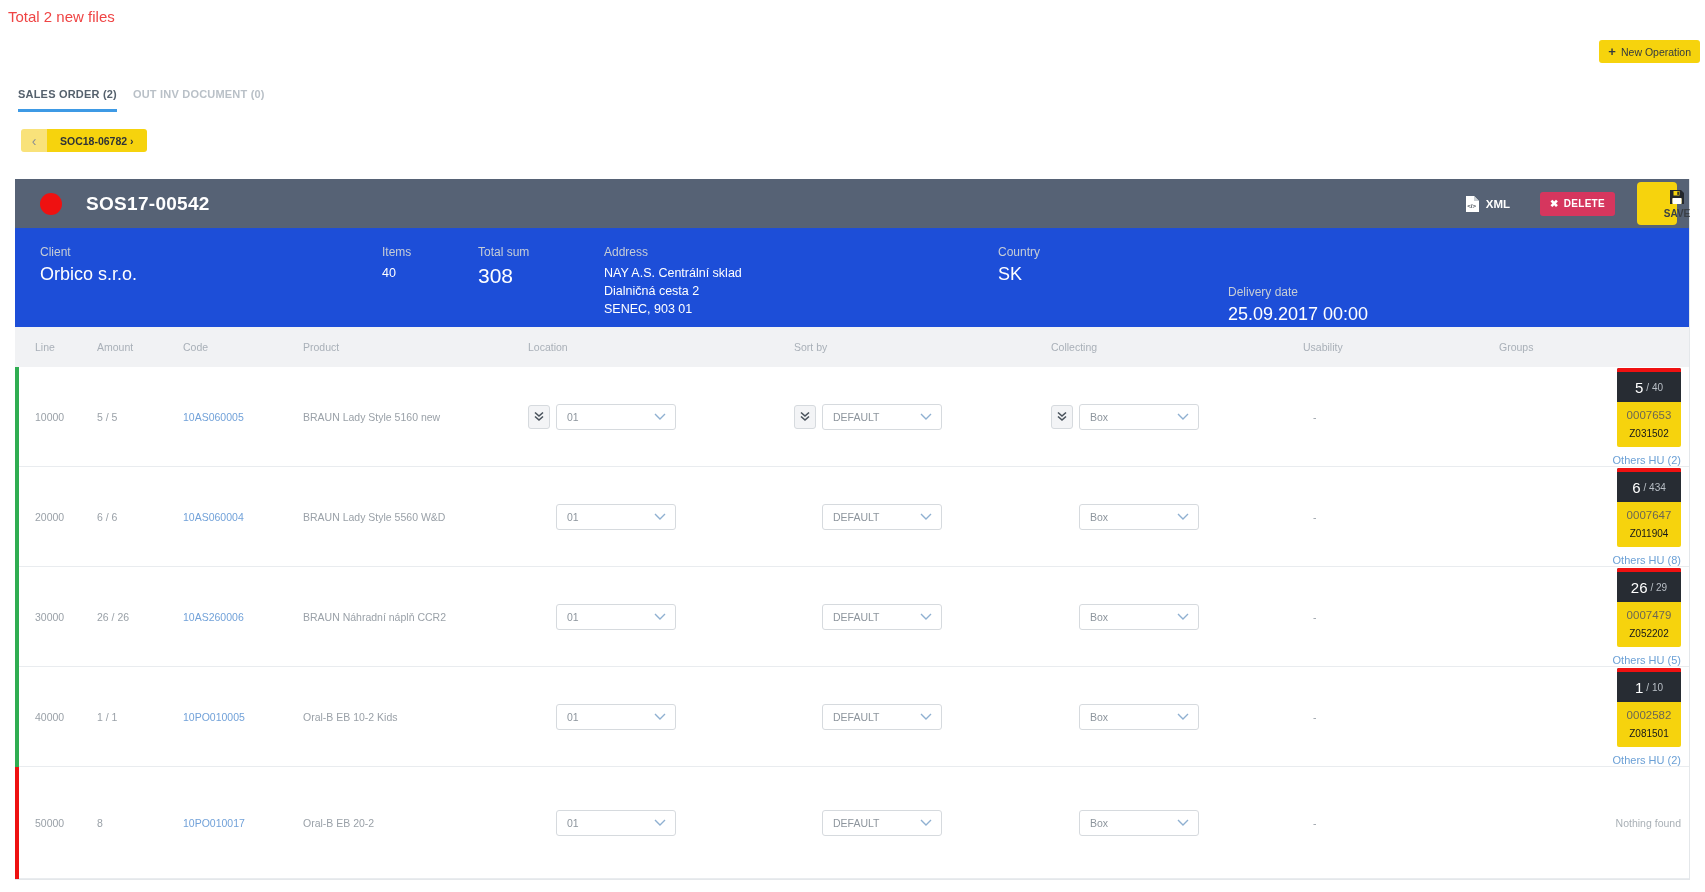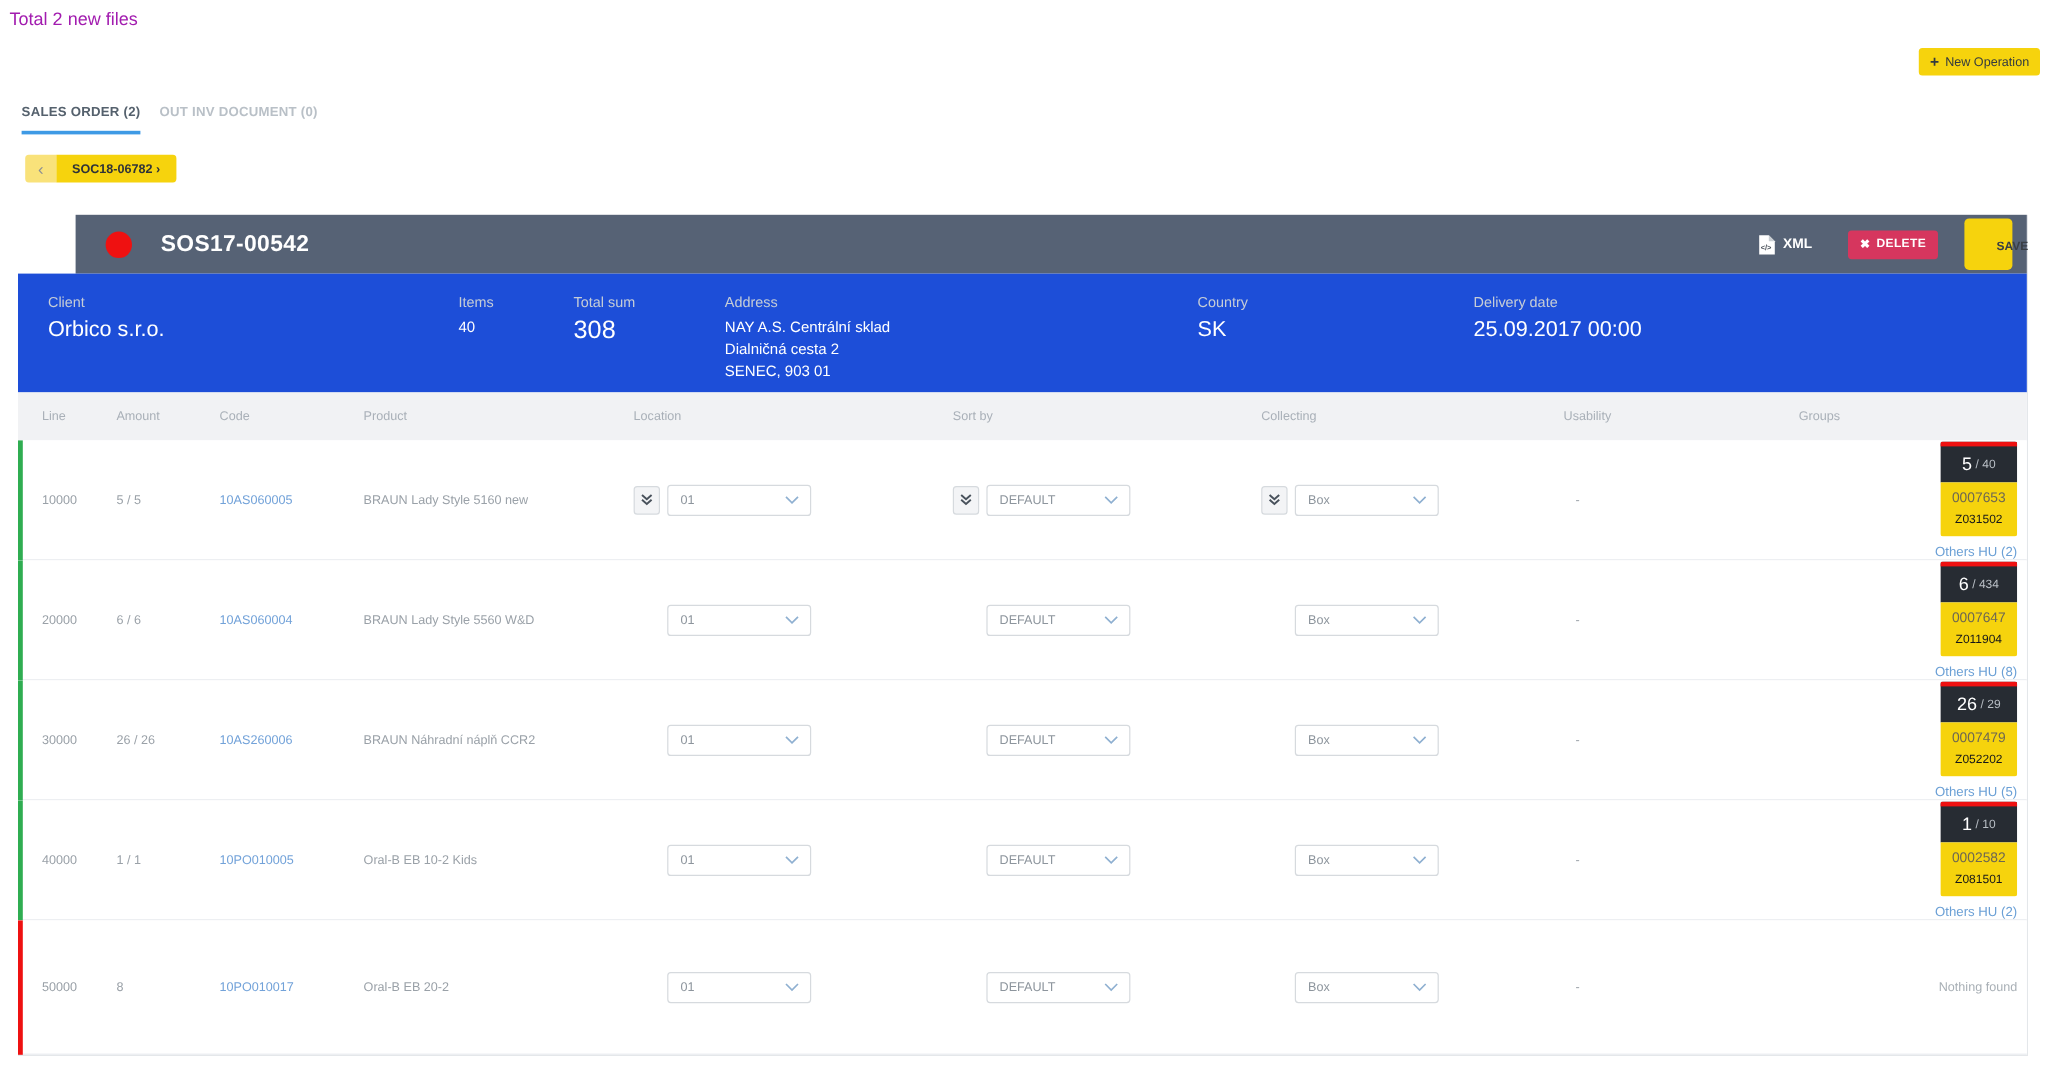--- a/index.html
+++ b/index.html
@@ -1,63 +1,63 @@
 <!DOCTYPE html>
 <html><head>
 <meta charset="utf-8">
 <style>
   * { box-sizing: border-box; margin: 0; padding: 0; }
   body { font-family: "Liberation Sans", sans-serif; background: #fff; }
   .page { position: relative; width: 1705px; height: 892px; background: #fff; overflow: hidden; }
 
   
-  .total-files { position: absolute; top: 8px; left: 8px; font-size: 15px; color: #a21caf; }
+  .total-files { position: absolute; top: 8px; left: 8px; font-size: 15px; color: #ef4444; }
   .new-op-btn { position: absolute; top: 40px; right: 5px; height: 23px; background: #f6d30d; border: none;
     border-radius: 3px; display: flex; align-items: center; padding: 0 9px; font-size: 10.5px; color: #333a40;
     font-family: inherit; cursor: pointer; }
   .new-op-btn .plus { font-weight: bold; font-size: 13px; margin-right: 5px; line-height: 1; }
 
   
   .tabs { position: absolute; top: 88px; left: 18px; display: flex; gap: 16px; }
   .tab { font-size: 11px; font-weight: bold; letter-spacing: .2px; color: #b9c0c7; padding-bottom: 9px; cursor: pointer; }
   .tab.active { color: #55616d; border-bottom: 3px solid #3e9ae5; }
 
   
   .docnav { position: absolute; top: 129px; left: 21px; display: flex; }
   .docnav .prev { width: 26px; height: 23px; background: #f9e27a; border: none; border-radius: 3px 0 0 3px;
     color: #8b8e94; font-size: 14px; display: flex; align-items: center; justify-content: center; cursor: pointer; }
   .docnav .current { height: 23px; background: #f6d30d; border: none; border-radius: 0 3px 3px 0; padding: 0 13px;
     font-size: 10.5px; font-weight: bold; color: #2f3338; display: flex; align-items: center; cursor: pointer; font-family: inherit; }
 
   
   .card { position: absolute; top: 179px; left: 15px; width: 1675px; border-right: 1px solid #e4e7ea; border-bottom: 1px solid #e4e7ea; }
 
-  .card-title { height: 49px; background: #566275; display: flex; align-items: center; padding: 0 12px 0 25px; margin-left: 48px; }
+  .card-title { height: 49px; background: #566275; display: flex; align-items: center; padding: 0 12px 0 25px; }
   .status-dot { width: 22px; height: 22px; border-radius: 50%; background: #ef1111; margin-right: 24px; flex: none; }
   .order-id { font-size: 19px; font-weight: bold; color: #fff; letter-spacing: .3px; }
   .title-spacer { flex: 1; }
   .xml-btn { display: flex; align-items: center; background: none; border: none; color: #fff; font-size: 11.5px;
     font-weight: bold; margin-right: 30px; cursor: pointer; font-family: inherit; }
   .xml-btn svg { margin-right: 6px; }
   .delete-btn { display: flex; align-items: center; height: 24px; background: #d6365e; color: #fff; border: none;
     border-radius: 3px; padding: 0 10px; font-size: 10px; font-weight: bold; letter-spacing: .3px; margin-right: 22px;
     cursor: pointer; font-family: inherit; }
   .delete-btn .x { font-size: 10px; margin-right: 5px; }
   .save-btn { width: 36px; height: 43px; background: #f6d30d; border: none; border-radius: 4px; display: flex;
-    flex-direction: row; align-items: center; justify-content: center; cursor: pointer; font-family: inherit; padding-left: 40px; }
+    flex-direction: column; align-items: center; justify-content: center; cursor: pointer; font-family: inherit; padding-left: 40px; }
   .save-btn .lbl { font-size: 10px; font-weight: bold; color: #3a3f45; margin-top: 3px; }
 
   .card-info { background: #1d4ed8; display: flex; padding: 17px 24px 0 25px; height: 99px; }
   .info-col .ilabel { font-size: 12px; color: #c6cdd6; margin-bottom: 5px; }
   .info-col .ival { color: #fff; font-weight: normal; }
   .iv-sm { font-size: 12.5px; line-height: 1.45; white-space: pre-line; }
   .iv-lg { font-size: 18px; }
   .iv-xl { font-size: 21px; }
   .ic-0 { width: 342px; } .ic-1 { width: 96px; } .ic-2 { width: 126px; } .ic-3 { width: 394px; }
-  .ic-4 { width: 230px; } .ic-5 { flex: 1; }
+  .ic-4 { width: 230px; } .ic-5 { flex: 1; margin-top: 40px; }
 
   
   .grid-cols { display: grid; grid-template-columns: 14px 62px 86px 120px 225px 266px 257px 252px 196px 1fr; }
   .thead { height: 40px; background: #f1f2f4; align-items: center; }
   .th { font-size: 10.5px; color: #a9b0b8; padding-left: 6px; white-space: nowrap; }
   .trow { position: relative; height: 100px; border-bottom: 1px solid #e9ecef; align-items: center; background: #fff; }
   .trow:last-child { height: 112px; }
   .status-bar { position: absolute; left: 0; top: 0; bottom: -1px; width: 4px; }
   .cell { font-size: 10.5px; color: #9aa1a8; padding-left: 6px; white-space: nowrap; }
   .code-link { color: #72a2d9; text-decoration: none; }

